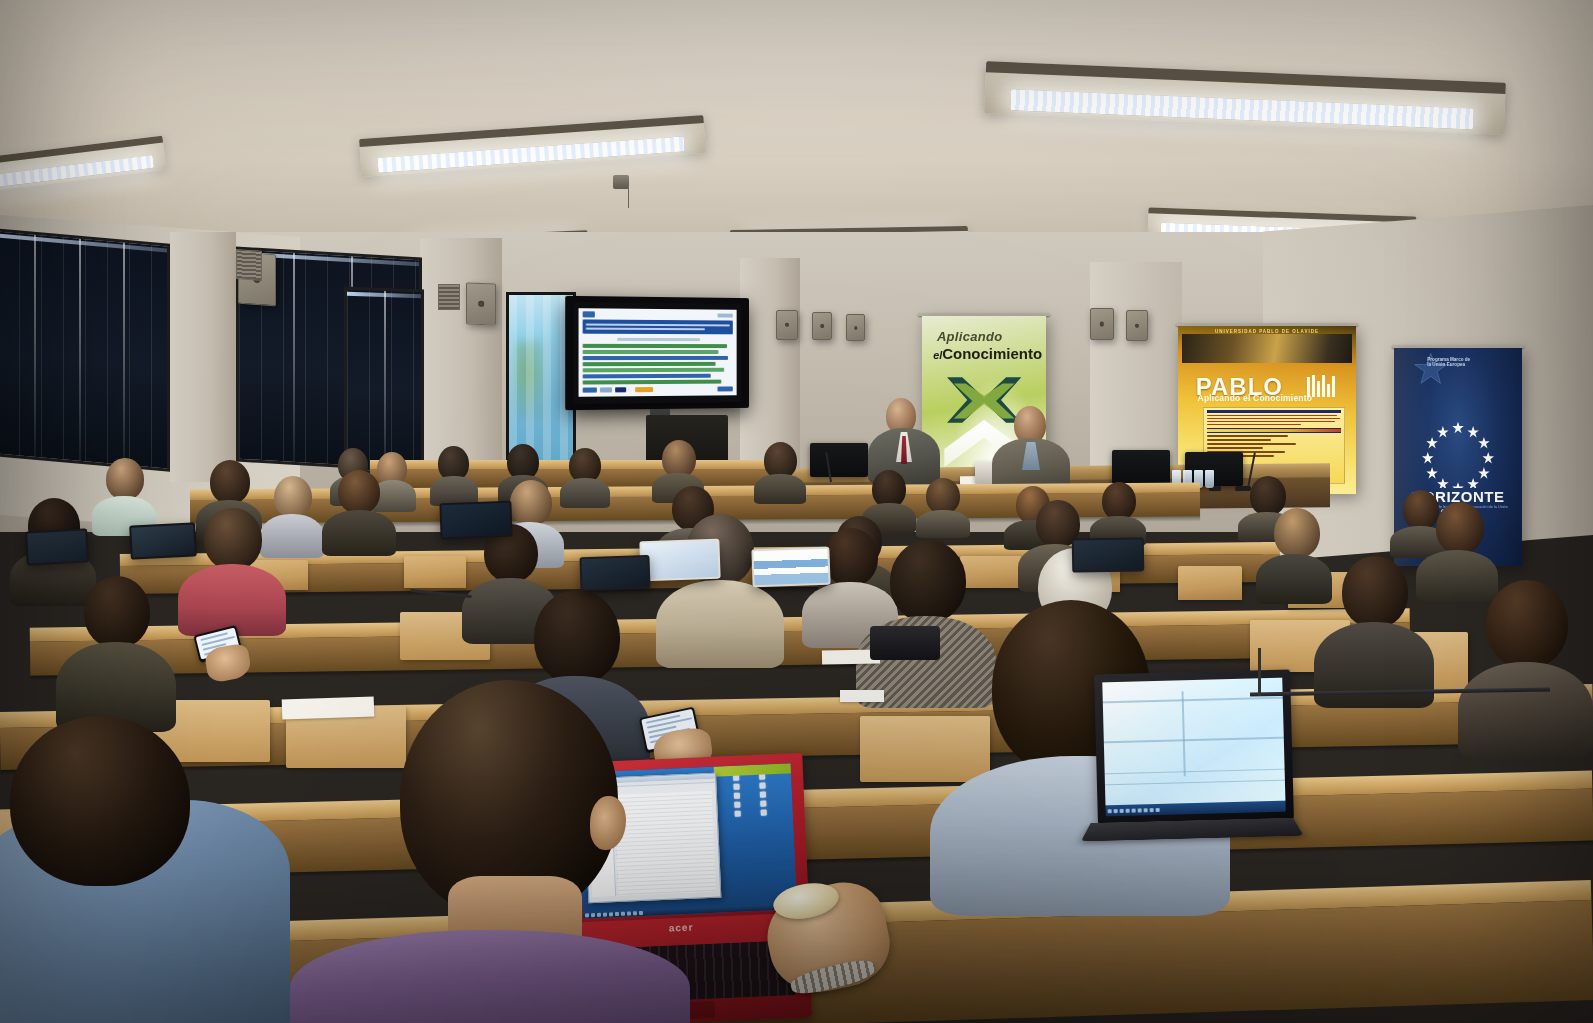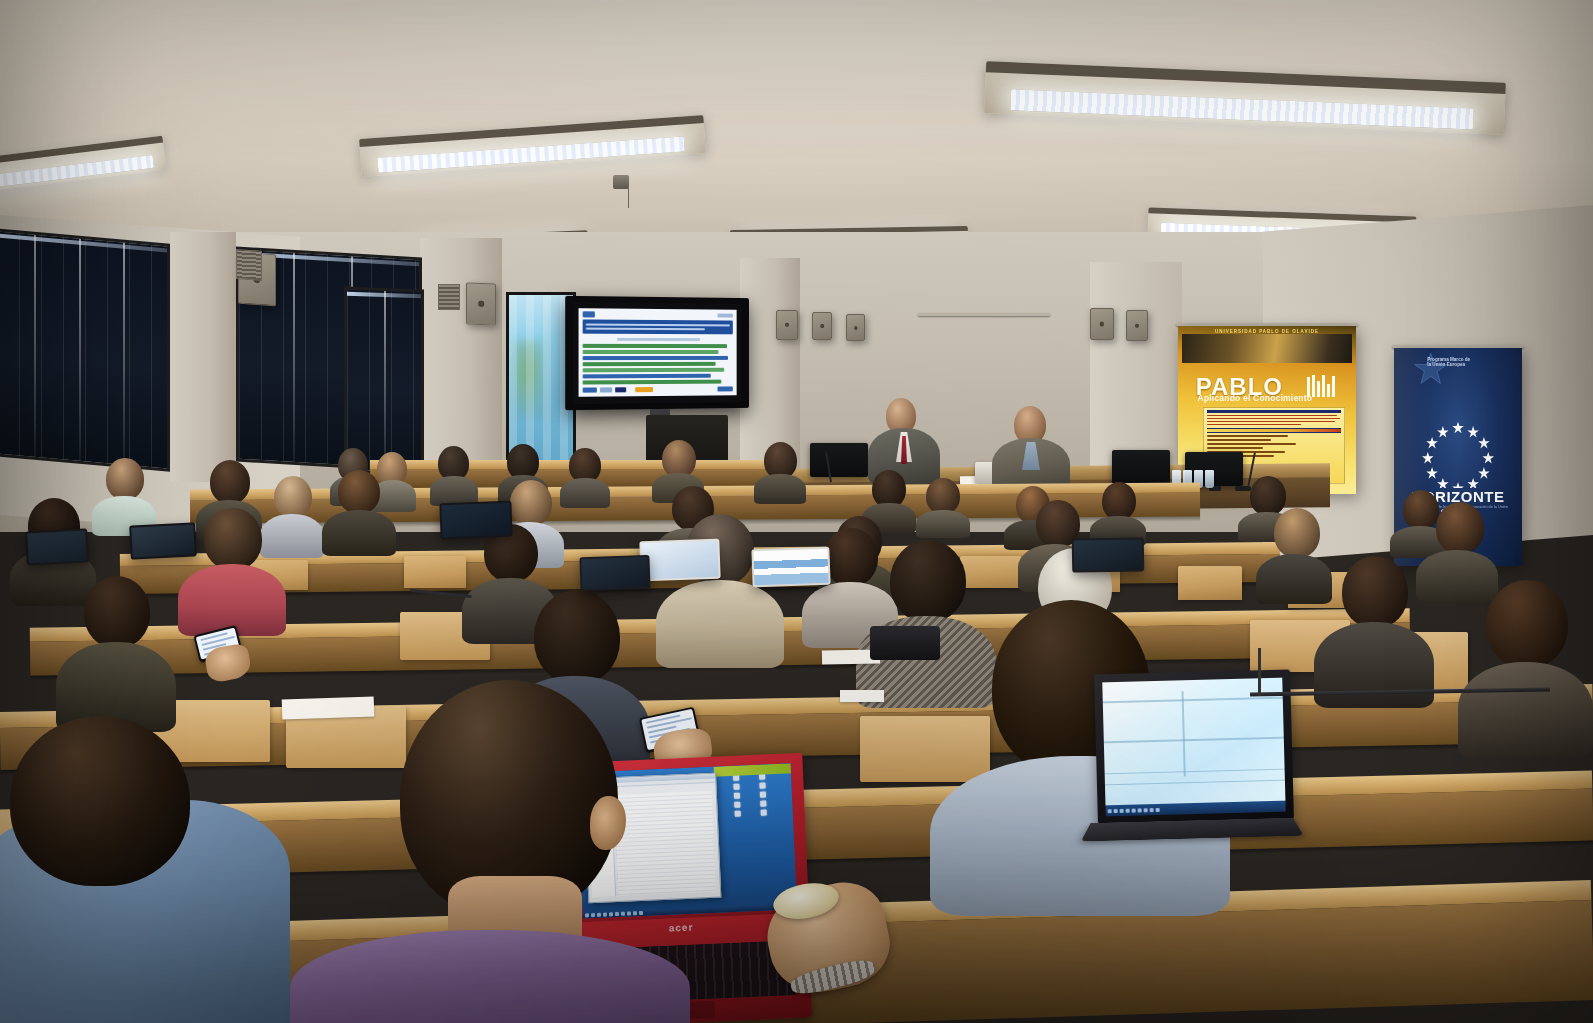--- a/index.html
+++ b/index.html
@@ -490,20 +490,37 @@
       </div>
     </div>
   </div>
   <div style="position:absolute; left:650px; top:409px; width:20px; height:10px;
               background:#3a3a3c; border-radius:0 0 2px 2px;"></div>
 
   <div style="position:absolute; left:646px; top:415px; width:82px; height:58px;
               background:linear-gradient(180deg,#26241f,#151310); border-radius:2px;"></div>
 
   <div class="banner-rod" style="left:918px; top:313px; width:132px;"></div>
+  <div class="banner banner-green" style="left:922px; top:316px; width:124px; height:182px;">
+    <div class="bg-t1" style="font-size:13px;">Aplicando</div>
+    <div class="bg-t2" style="font-size:15px;">
+      <em>el</em><span>Conocimiento</span>
+    </div>
+    <svg class="bg-x" viewBox="0 0 100 60" preserveAspectRatio="none">
+      <path d="M6 8 L30 30 L6 52 L24 52 L50 32 L76 52 L94 52 L70 30 L94 8 L76 8 L50 28 L24 8 Z" fill="#1d4a44"></path>
+      <path d="M14 14 L36 31 L14 48 L28 48 L50 34 L72 48 L86 48 L64 31 L86 14 L72 14 L50 26 L28 14 Z" fill="#8fb23f" opacity="0.9"></path>
+    </svg>
+    <div style="position:absolute; left:18%; bottom:17%; width:64%; height:26%;
+                background:linear-gradient(180deg,#ffffff 0%, #f2f5e8 100%);
+                clip-path:polygon(50% 0%, 100% 62%, 100% 100%, 50% 38%, 0% 100%, 0% 62%);"></div>
+    <div class="bg-t3" style="font-size:10px;">
+      <div>Red OTRI</div>
+      <div>Andalucía</div>
+    </div>
+  </div>
 
   <div class="banner-rod" style="left:1176px; top:323px; width:182px;"></div>
   <div class="banner banner-orange" style="left:1178px; top:326px; width:178px; height:168px;">
     <div class="bo-headline" style="font-size:4.5px; letter-spacing:1px;">UNIVERSIDAD PABLO DE OLAVIDE</div>
     <div class="bo-photo"></div>
     <div class="bo-otri" style="font-size:24px;">PABLO</div>
     <div class="bo-bars" style="height:22px;">
       <i style="height:20px"></i>
         <i style="height:22px"></i>
         <i style="height:16px"></i>

